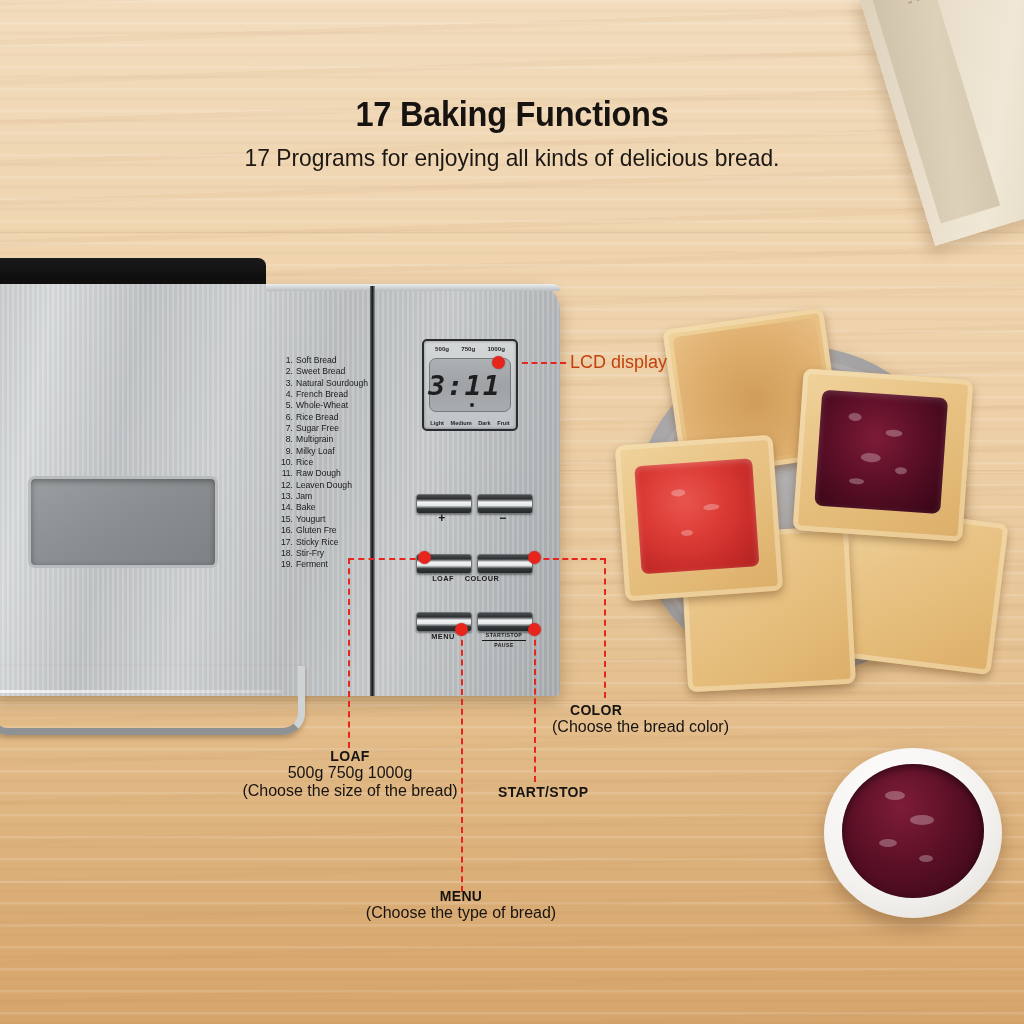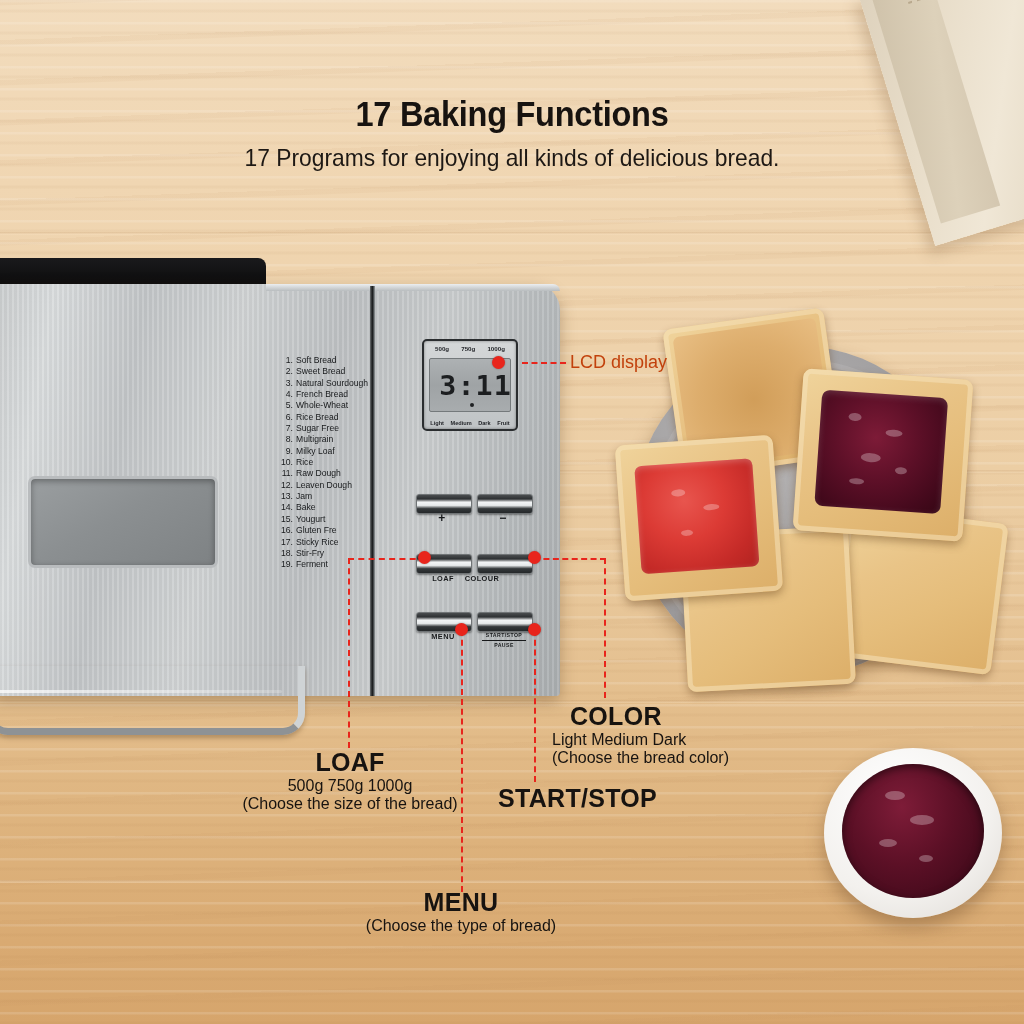--- a/index.html
+++ b/index.html
@@ -132,22 +132,22 @@
   }
   .lcd-wrow, .lcd-drow {
     position:absolute; left:0; right:0; display:flex; justify-content:space-around;
     font-size:6.2px; color:#24262a; font-weight:bold;
   }
   .lcd-wrow { top:4px; padding:0 5px; }
   .lcd-drow { bottom:3px; padding:0 3px; font-size:5.6px; }
   .lcd-screen {
     position:absolute; left:5px; right:5px; top:17px; height:52px;
     background:linear-gradient(180deg,#adb1b3,#9fa3a5 50%,#a8acae);
-    border:1px solid #74797b; border-radius:2px;
-    display:flex; align-items:center; justify-content:flex-end;
+    border:1px solid #74797b; border-radius:7px;
+    display:flex; align-items:center; justify-content:flex-start;font-style:italic;
   }
   .lcd-time {
     font-family:"DejaVu Sans Mono", monospace;
     font-size:27px; font-weight:bold; color:#1c1e20;
     letter-spacing:1px; transform:scaleX(1.05);
   }
   .lcd-tick-top, .lcd-tick-bot {
     position:absolute; left:46px; width:4px; height:4px;
     background:#1f2123; border-radius:50%;
   }
@@ -179,21 +179,21 @@
   }
   .dash-h {
     position:absolute; height:0; border-top:2px dashed #e8251c;
   }
   .dash-v {
     position:absolute; width:0; border-left:2px dashed #e8251c;
   }
 
   
   .callout { position:absolute; color:#171310; }
-  .callout .c-title { font-weight:bold; font-size:25px; letter-spacing:.3px; }
+  .callout .c-title { font-weight:bold; font-size:14px; letter-spacing:.3px; }
   .callout .c-line  { font-size:16px; }
   .callout .c-line.bold { font-weight:normal; }
   .lcd-callout { position:absolute; font-size:18px; color:#c2410c; }
 
   
   #food { position:absolute; left:612px; top:318px; width:412px; height:388px; }
   .plate {
     position:absolute; left:22px; top:28px; width:330px; height:330px;
     border-radius:50%;
     background:radial-gradient(circle at 38% 32%,#b6b4b4 0%,#a09e9f 55%,#8a8889 78%,#787677 100%);
@@ -402,21 +402,20 @@
   <div class="dash-v" style="left:534px;top:630px;height:152px"></div>
 
   <div class="callout" style="left:200px;top:748px;width:300px;text-align:center">
     <div class="c-title">LOAF</div>
     <div class="c-line bold">500g  750g 1000g</div>
     <div class="c-line">(Choose the size of the bread)</div>
   </div>
 
   <div class="callout" style="left:552px;top:702px;width:240px">
     <div class="c-title" style="padding-left:18px">COLOR</div>
-    <div class="c-line">Light Medium Dark</div>
     <div class="c-line">(Choose the  bread color)</div>
   </div>
 
   <div class="callout" style="left:498px;top:784px;width:240px">
     <div class="c-title">START/STOP</div>
   </div>
 
   <div class="callout" style="left:331px;top:888px;width:260px;text-align:center">
     <div class="c-title">MENU</div>
     <div class="c-line">(Choose the type of bread)</div>

